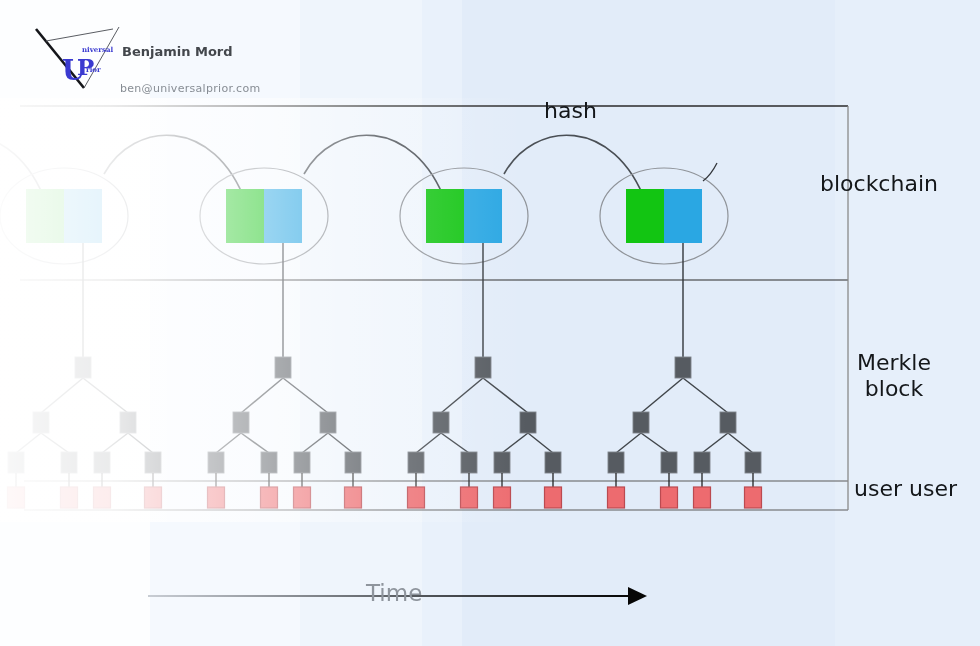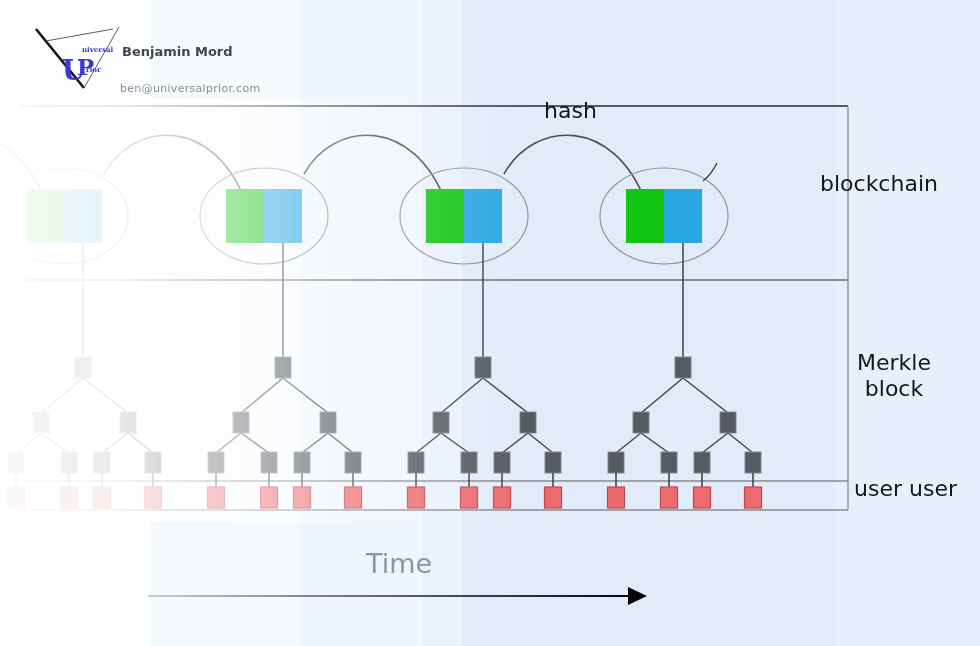--- a/index.html
+++ b/index.html
@@ -14,21 +14,21 @@
       #e2ecf9 462px,#e2ecf9 835px,
       #e6effa 835px,#e6effa 980px);}
   #diagram-svg{position:absolute;left:0;top:0;}
   .label{position:absolute;color:#14171a;font-size:22px;white-space:nowrap;}
   .label-gray{color:#8f959d;}
   #merkle-label{left:850px;top:350px;width:88px;text-align:center;line-height:26px;}
   #hash-label{left:544px;top:98px;}
   #datablock-label{left:694px;top:141px;}
   #blockchain-label{left:820px;top:171px;}
   #userdata-label{left:854px;top:476px;}
-  #time-label{left:366px;top:548px;font-size:27px;}
+  #time-label{left:366px;top:580px;font-size:23px;}
   #name-label{position:absolute;left:122px;top:44px;font-size:13px;color:#43474c;font-weight:bold;}
   #email-label{position:absolute;left:120px;top:63px;font-size:11px;color:#878d94;letter-spacing:.3px;margin-top:19px;}
   #logo{position:absolute;left:30px;top:22px;}
 </style>
 </head>
 <body>
 
 <div id="stage">
 
   <svg id="diagram-svg" width="980" height="646" viewBox="0 0 980 646">

